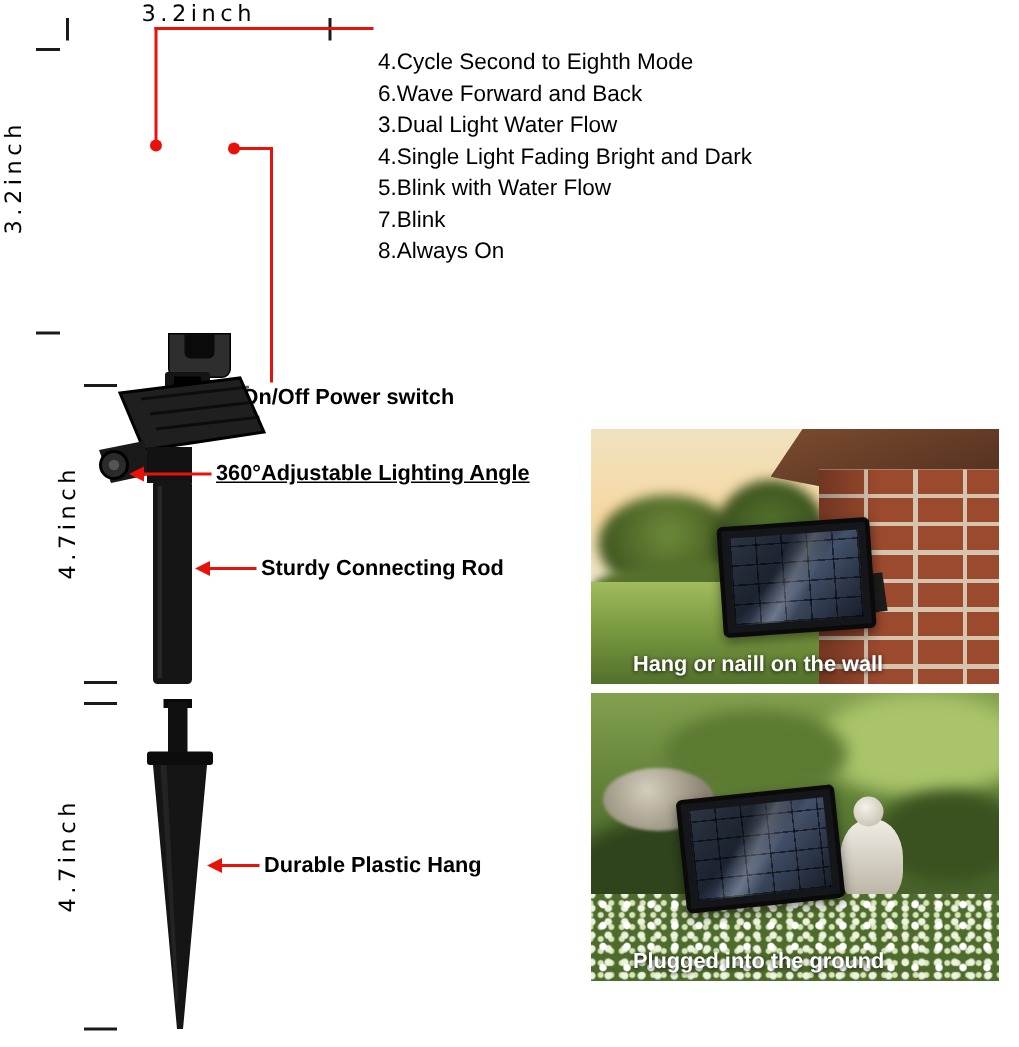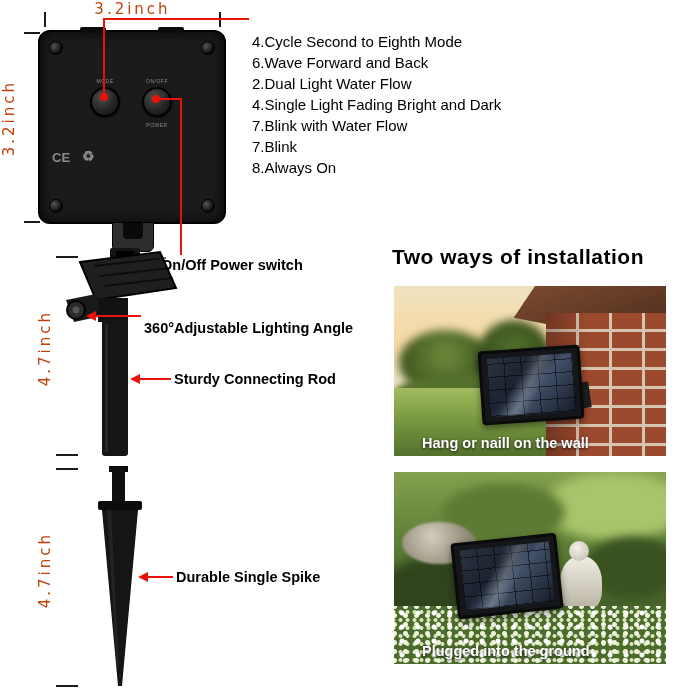--- a/index.html
+++ b/index.html
@@ -1,20 +1,20 @@
 <!DOCTYPE html>
 <html><head>
 <meta charset="utf-8">
 <style>
   * { box-sizing: border-box; }
   body { margin:0; background:#fff; font-family:"Liberation Sans", sans-serif; color:#000; }
   #canvas { position:relative; width:679px; height:698px; background:#fff; overflow:hidden; }
 
   
-  .measure { position:absolute; font-family:"DejaVu Sans", sans-serif; font-size:15px; letter-spacing:3px; color:#c2410c; }
+  .measure { position:absolute; font-family:"DejaVu Sans", sans-serif; font-size:15px; letter-spacing:3px; color:#000000; }
   .vtext { writing-mode:vertical-rl; transform:rotate(180deg); line-height:1; }
   .htext { text-align:center; }
   .tick { position:absolute; background:#1a1a1a; }
 
   
   .rline { position:absolute; background:#e8120b; }
   .rdot  { position:absolute; width:8px; height:8px; border-radius:50%; background:#e8120b; }
   .arrow-left { position:absolute; width:0; height:0; border-top:5px solid transparent;
                 border-bottom:5px solid transparent; border-right:10px solid #e8120b; }
 
@@ -68,21 +68,21 @@
       clip-path:polygon(14% 0, 100% 0, 100% 100%, 0 52%); }
   .brickwall { position:absolute; right:0; top:16%; width:44%; height:84%; z-index:2;
       background-color:#9c4a2e;
       background-image:
         linear-gradient(90deg, rgba(0,0,0,.28), rgba(0,0,0,0) 35%),
         repeating-linear-gradient(180deg, transparent 0 16px, #d7c4ae 16px 19px),
         repeating-linear-gradient(90deg, transparent 0 30px, #d7c4ae 30px 33px); }
   .panel-mount { position:absolute; background:#1d1d1d; z-index:3; }
 
   
-  #photo-ground { top:472px; height:192px; }
+  #photo-ground { top:462px; height:192px; }
   #photo-ground .base { position:absolute; inset:0;
       background:linear-gradient(180deg, #83a04e 0%, #5d7d35 38%, #47632a 68%, #53703a 100%); }
   .stone { position:absolute; left:3%; top:26%; width:27%; height:22%; border-radius:50%;
       background:radial-gradient(circle at 40% 35%, #d3cdbd, #8b8472 75%); filter:blur(1px); z-index:2; }
   .flowers { position:absolute; left:0; bottom:0; width:100%; height:30%; z-index:3;
       background-color:#4e6b2e;
       background-image:
         radial-gradient(circle, #ffffff 0 2px, rgba(255,255,255,0) 3px),
         radial-gradient(circle, #eef3e0 0 2px, rgba(255,255,255,0) 3px),
         radial-gradient(circle, #d8e6b8 0 1.5px, rgba(255,255,255,0) 2.5px);
@@ -100,56 +100,38 @@
 <div id="canvas">
 
   <div class="measure htext" style="left:44px; top:0; width:177px; position:absolute;">3.2inch</div>
   <div class="tick" style="left:44px; top:12px; width:2px; height:15px;"></div>
   <div class="tick" style="left:219px; top:12px; width:2px; height:15px;"></div>
 
   <div class="measure vtext" style="left:2px; top:80px;">3.2inch</div>
   <div class="tick" style="left:24px; top:32px; width:16px; height:2px;"></div>
   <div class="tick" style="left:24px; top:221px; width:16px; height:2px;"></div>
 
-  <div id="device">
-    <div class="dev-tab" style="left:40px;"></div>
-    <div class="dev-tab" style="left:118px;"></div>
-    <div class="screw" style="left:9px; top:9px;"></div>
-    <div class="screw" style="right:9px; top:9px;"></div>
-    <div class="screw" style="left:9px; bottom:9px;"></div>
-    <div class="screw" style="right:9px; bottom:9px;"></div>
-
-    <div class="knob-label" style="left:43px; top:46px;">MODE</div>
-    <div class="knob" style="left:50px; top:55px;"></div>
-
-    <div class="knob-label" style="left:95px; top:46px;">ON/OFF</div>
-    <div class="knob" style="left:102px; top:55px;"></div>
-    <div class="knob-label" style="left:95px; top:90px;">POWER</div>
-
-    <div class="dev-mark" style="left:12px; top:118px;">CE</div>
-    <div class="dev-mark" style="left:42px; top:116px; font-size:14px;">♻</div>
-  </div>
   <div id="device-clip">
     <div class="notch"></div>
   </div>
 
   <div class="rdot" style="left:100px; top:93px;"></div>
   <div class="rline" style="left:103px; top:18px; width:2px; height:78px;"></div>
   <div class="rline" style="left:103px; top:18px; width:146px; height:2px;"></div>
 
   <div class="rdot" style="left:152px; top:95px;"></div>
   <div class="rline" style="left:156px; top:98px; width:26px; height:2px;"></div>
   <div class="rline" style="left:180px; top:98px; width:2px; height:157px;"></div>
 
   <div class="modes-list">
     <div>4.Cycle Second to Eighth Mode</div>
     <div>6.Wave Forward and Back</div>
-    <div>2.Dual Light Water Flow</div>
+    <div>3.Dual Light Water Flow</div>
     <div>4.Single Light Fading Bright and Dark</div>
-    <div>7.Blink with Water Flow</div>
+    <div>5.Blink with Water Flow</div>
     <div>7.Blink</div>
     <div>8.Always On</div>
   </div>
 
   <div class="bold-label" style="left:161px; top:257px;">On/Off Power switch</div>
 
   <svg style="position:absolute; left:52px; top:248px;" width="150" height="212" viewBox="0 0 150 212">
     <rect x="58" y="0" width="30" height="13" rx="2" fill="#141414"></rect>
     <rect x="64" y="3" width="18" height="7" fill="#000"></rect>
     <polygon points="28,14 108,4 124,40 44,52" fill="#1f1f1f" stroke="#000" stroke-width="2"></polygon>
@@ -163,43 +145,42 @@
     <rect x="50" y="72" width="26" height="136" rx="3" fill="#151515"></rect>
     <rect x="53" y="76" width="3" height="128" fill="#3a3a3a" opacity=".5"></rect>
   </svg>
 
   <div class="measure vtext" style="left:38px; top:310px; position:absolute;">4.7inch</div>
   <div class="tick" style="left:56px; top:256px; width:22px; height:2px;"></div>
   <div class="tick" style="left:56px; top:454px; width:22px; height:2px;"></div>
 
   <div class="arrow-left" style="left:86px; top:311px;"></div>
   <div class="rline" style="left:95px; top:315px; width:46px; height:2px;"></div>
-  <div class="bold-label" style="left:144px; top:320px;">360°Adjustable Lighting Angle</div>
+  <div class="bold-label" style="left:144px; top:308px;text-decoration:underline;">360°Adjustable Lighting Angle</div>
 
   <div class="arrow-left" style="left:130px; top:374px;"></div>
   <div class="rline" style="left:139px; top:378px; width:32px; height:2px;"></div>
   <div class="bold-label" style="left:174px; top:371px;">Sturdy Connecting Rod</div>
 
   <svg style="position:absolute; left:92px; top:466px;" width="56" height="226" viewBox="0 0 56 226">
     <rect x="17" y="0" width="19" height="6" fill="#0a0a0a"></rect>
     <rect x="20" y="2" width="13" height="34" fill="#101010"></rect>
     <rect x="6" y="35" width="44" height="9" rx="2" fill="#0c0c0c"></rect>
     <polygon points="10,44 46,44 30,220 26,220" fill="#151515"></polygon>
     <polygon points="15,44 19,44 27,200 25,204" fill="#3a3a3a" opacity=".4"></polygon>
   </svg>
 
   <div class="measure vtext" style="left:38px; top:532px; position:absolute;">4.7inch</div>
   <div class="tick" style="left:56px; top:468px; width:22px; height:2px;"></div>
   <div class="tick" style="left:56px; top:685px; width:22px; height:2px;"></div>
 
   <div class="arrow-left" style="left:138px; top:572px;"></div>
   <div class="rline" style="left:147px; top:576px; width:26px; height:2px;"></div>
-  <div class="bold-label" style="left:176px; top:569px;">Durable Single Spike</div>
-
-  <div class="install-title">Two ways of installation</div>
+  <div class="bold-label" style="left:176px; top:569px;">Durable Plastic Hang</div>
+
 
   <div class="photo" id="photo-wall">
     <div class="sky"></div>
     <div class="sun"></div>
     <div class="blob" style="left:2%; top:26%; width:34%; height:38%; background:radial-gradient(circle at 50% 40%, #6d8a3a, #41571f 72%);"></div>
     <div class="blob" style="left:30%; top:20%; width:28%; height:46%; background:radial-gradient(circle at 50% 40%, #55742e, #33471a 72%);"></div>
     <div class="blob" style="left:0; top:52%; width:60%; height:22%; background:#55702c; filter:blur(3px);"></div>
     <div class="grass"></div>
     <div class="roof"></div>
     <div class="brickwall"></div>

